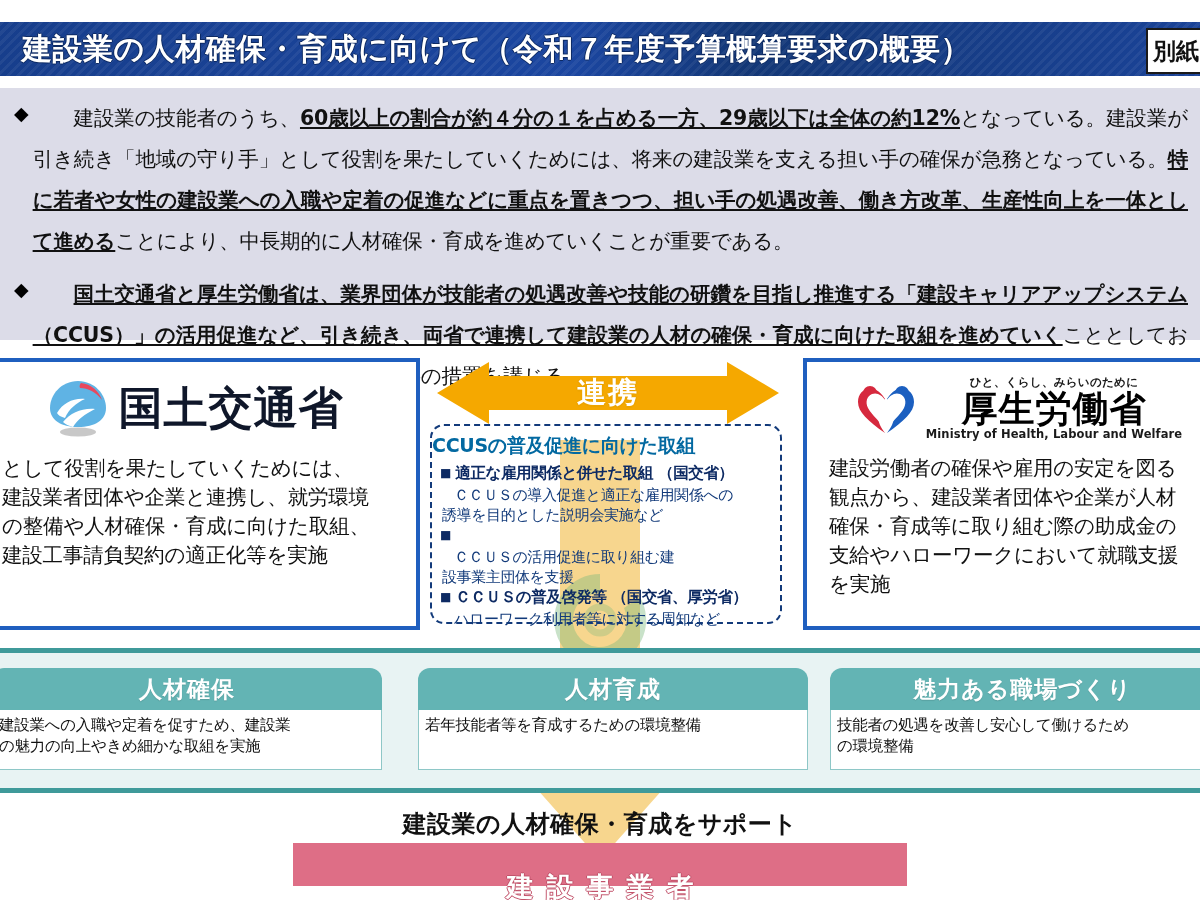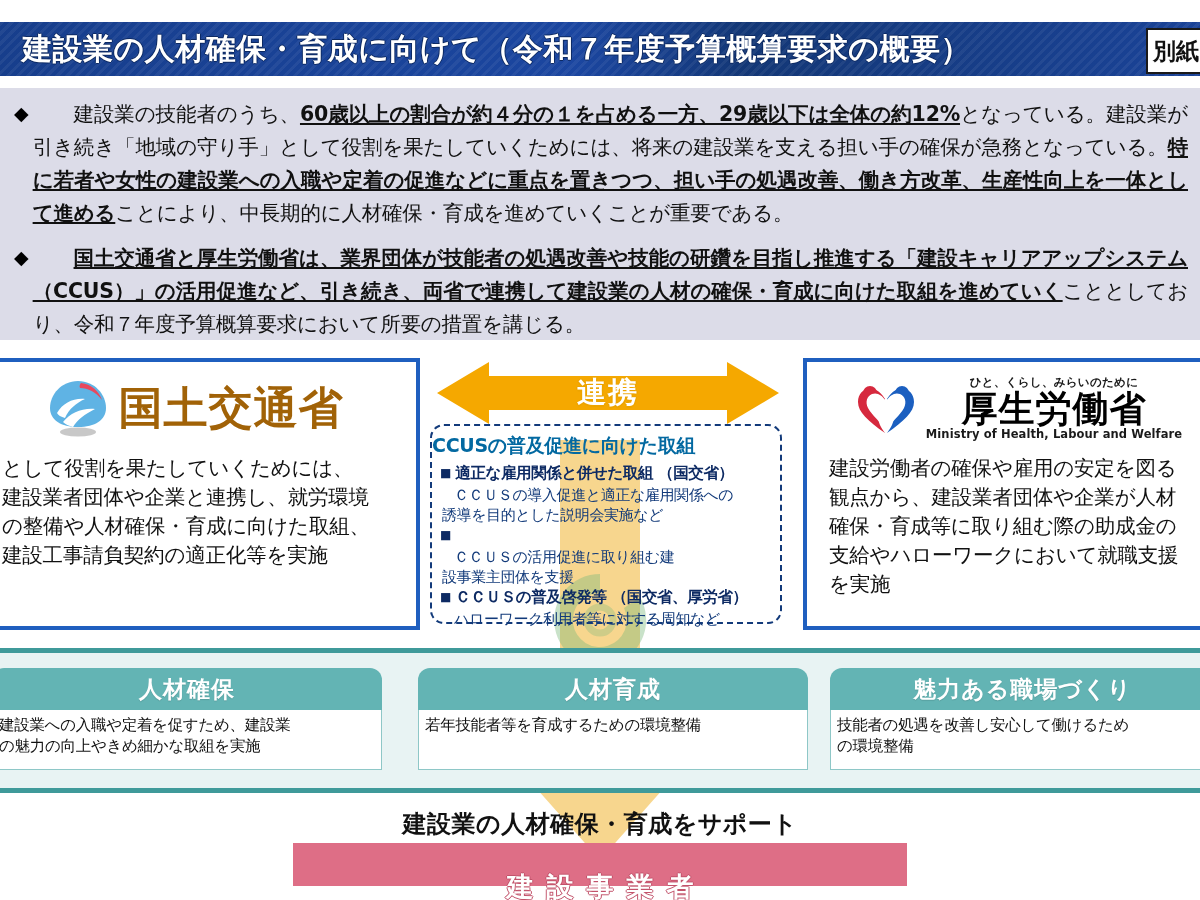--- a/index.html
+++ b/index.html
@@ -35,21 +35,21 @@
     background:#dcdce8;
   }
   .lead-inner{padding:10px 12px 0 10px;}
   .para{display:flex;align-items:flex-start;margin-bottom:12px;}
   .para:last-child{margin-bottom:0;}
   .diamond{
     flex:0 0 auto;color:#000;font-size:19px;line-height:30px;
     margin-right:4px;margin-left:4px;
   }
   .para-body{
-    font-size:20.5px;line-height:33px;color:#111;letter-spacing:-0.2px;
+    font-size:20.5px;line-height:41px;color:#111;letter-spacing:-0.2px;
     text-align:justify;
   }
   .bu{font-weight:bold;text-decoration:underline;text-underline-offset:2px;}
 
   
   .minbox{
     position:absolute;top:358px;height:272px;
     background:#ffffff;border:4px solid #1f5fbf;box-sizing:border-box;
   }
   .minbox.left{left:-30px;width:450px;}
@@ -59,21 +59,21 @@
     font-size:20.5px;line-height:29px;color:#111;padding:0 4px;
     letter-spacing:-0.2px;white-space:nowrap;
   }
   .minbox.left .min-body{padding-left:28px;}
   .minbox.right .min-body{padding-left:22px;}
 
   
   .mlit-mark{position:relative;width:62px;height:62px;margin-right:10px;flex:0 0 auto;}
   .mlit-mark svg{display:block;}
   .mlit-name{
-    font-size:44px;font-weight:bold;color:#a16207;letter-spacing:1px;
+    font-size:44px;font-weight:bold;color:#0f172a;letter-spacing:1px;
     font-family:"DejaVu Sans","Liberation Sans",sans-serif;
   }
   
   .mhlw-mark{width:64px;height:54px;margin-right:8px;flex:0 0 auto;}
   .mhlw-text{display:flex;flex-direction:column;align-items:center;}
   .mhlw-tag{font-size:11.5px;font-weight:bold;color:#1a1a1a;letter-spacing:.3px;}
   .mhlw-name{font-size:36px;font-weight:bold;color:#000000;letter-spacing:1px;line-height:1.05;}
   .mhlw-en{font-size:11.5px;font-weight:bold;color:#1a1a1a;letter-spacing:.1px;}
 
   

